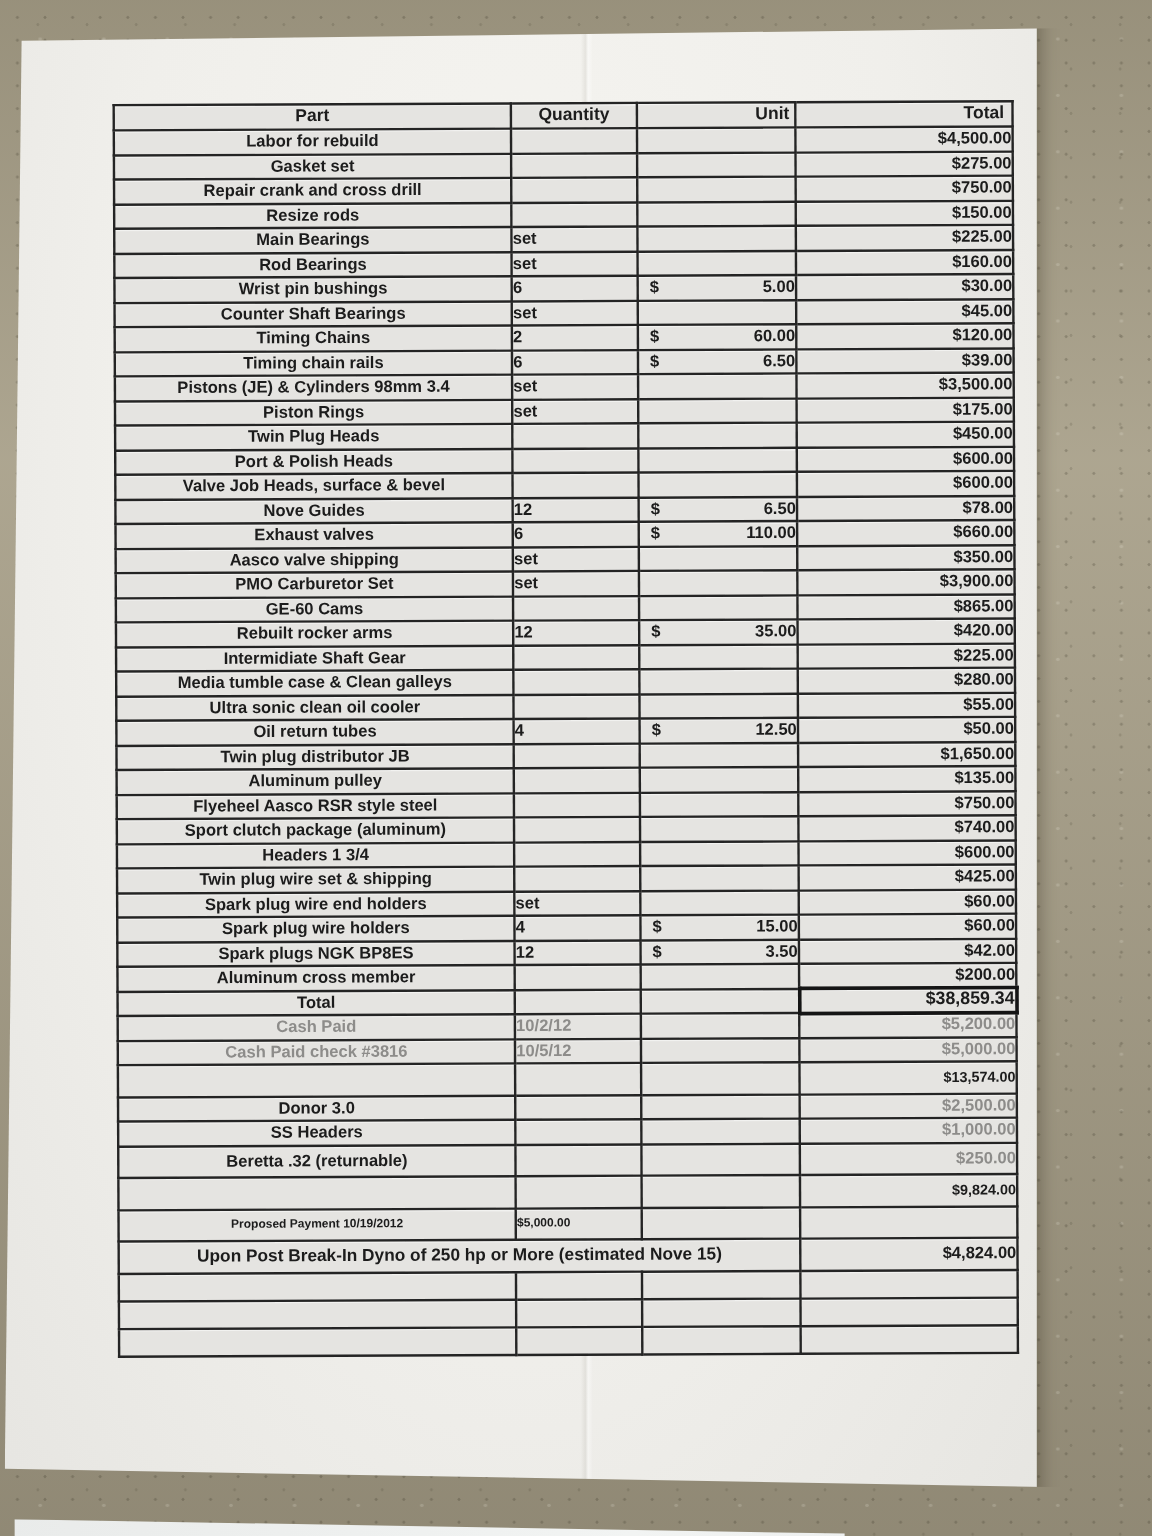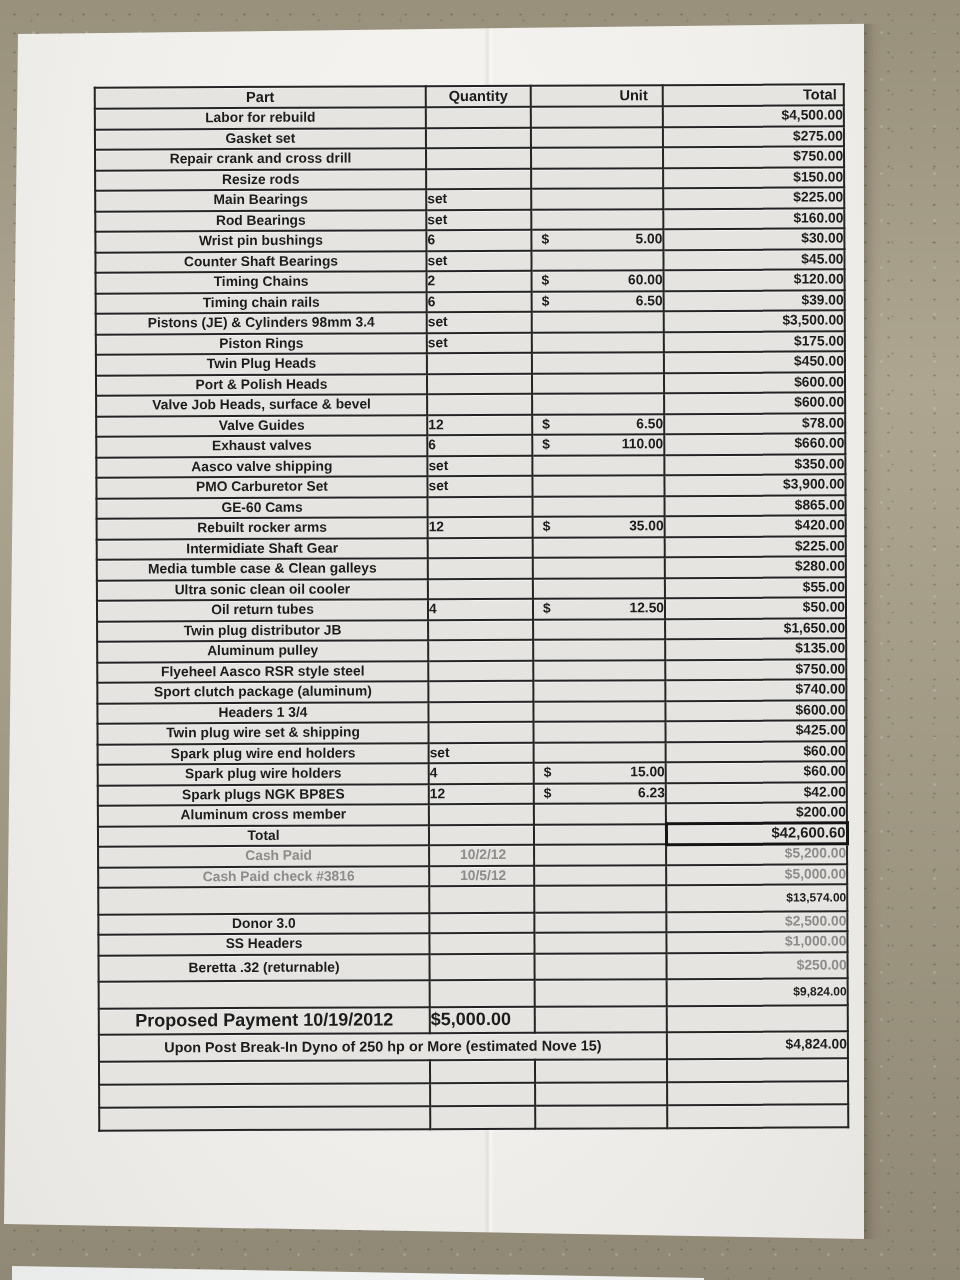--- a/index.html
+++ b/index.html
@@ -59,29 +59,29 @@
   .invoice tbody tr{height:20.5px;}
   .invoice tbody tr.tall{height:26.5px;}
   .invoice tbody tr.v-balance{height:26.5px;}
   .invoice tbody tr.v-blank{height:23px;}
 
   .c-part{text-align:center;}
   .c-qty{}
   .c-unit{text-align:right; padding-right:13px;}
   .c-unit .usign{float:left; padding-left:9px;}
   .c-total{text-align:right; padding-right:8px;}
-  th.c-unit{padding-right:14px;}
+  th.c-unit{padding-right:4px;}
   th.c-total{padding-right:6px;}
 
-  .v-paid td{color:var(--muted);padding-left:30px;}
+  .v-paid td{color:var(--muted);}
   .v-credit .c-total{color:var(--muted);}
   .v-balance .c-total{font-size:12px;}
   .v-total .c-total{border:3px solid #151515; font-size:14.8px;}
   .v-condition .c-span{text-align:center; font-size:14.4px;}
-  .v-proposed .c-part,.v-proposed .c-qty{font-size:18px;}
+  .v-proposed .c-part,.v-proposed .c-qty{font-size:10px;}
 </style>
 </head>
 <body>
 
 <div class="paper">
   <div class="crease"></div>
 
   <table class="invoice">
     <colgroup>
       <col style="width:331px">
@@ -182,21 +182,21 @@
           <td class="c-unit"></td>
           <td class="c-total">$600.00</td>
         </tr>
         <tr class="row v-item">
           <td class="c-part">Valve Job Heads, surface &amp; bevel</td>
           <td class="c-qty"></td>
           <td class="c-unit"></td>
           <td class="c-total">$600.00</td>
         </tr>
         <tr class="row v-item">
-          <td class="c-part">Valve Guides</td>
+          <td class="c-part">Nove Guides</td>
           <td class="c-qty">12</td>
           <td class="c-unit"><span class="usign">$</span><span>6.50</span></td>
           <td class="c-total">$78.00</td>
         </tr>
         <tr class="row v-item">
           <td class="c-part">Exhaust valves</td>
           <td class="c-qty">6</td>
           <td class="c-unit"><span class="usign">$</span><span>110.00</span></td>
           <td class="c-total">$660.00</td>
         </tr>
@@ -292,34 +292,34 @@
         </tr>
         <tr class="row v-item">
           <td class="c-part">Spark plug wire holders</td>
           <td class="c-qty">4</td>
           <td class="c-unit"><span class="usign">$</span><span>15.00</span></td>
           <td class="c-total">$60.00</td>
         </tr>
         <tr class="row v-item">
           <td class="c-part">Spark plugs NGK BP8ES</td>
           <td class="c-qty">12</td>
-          <td class="c-unit"><span class="usign">$</span><span>6.23</span></td>
+          <td class="c-unit"><span class="usign">$</span><span>3.50</span></td>
           <td class="c-total">$42.00</td>
         </tr>
         <tr class="row v-item">
           <td class="c-part">Aluminum cross member</td>
           <td class="c-qty"></td>
           <td class="c-unit"></td>
           <td class="c-total">$200.00</td>
         </tr>
         <tr class="row v-total">
           <td class="c-part">Total</td>
           <td class="c-qty"></td>
           <td class="c-unit"></td>
-          <td class="c-total">$42,600.60</td>
+          <td class="c-total">$38,859.34</td>
         </tr>
         <tr class="row v-paid">
           <td class="c-part">Cash Paid</td>
           <td class="c-qty">10/2/12</td>
           <td class="c-unit"></td>
           <td class="c-total">$5,200.00</td>
         </tr>
         <tr class="row v-paid">
           <td class="c-part">Cash Paid check #3816</td>
           <td class="c-qty">10/5/12</td>

